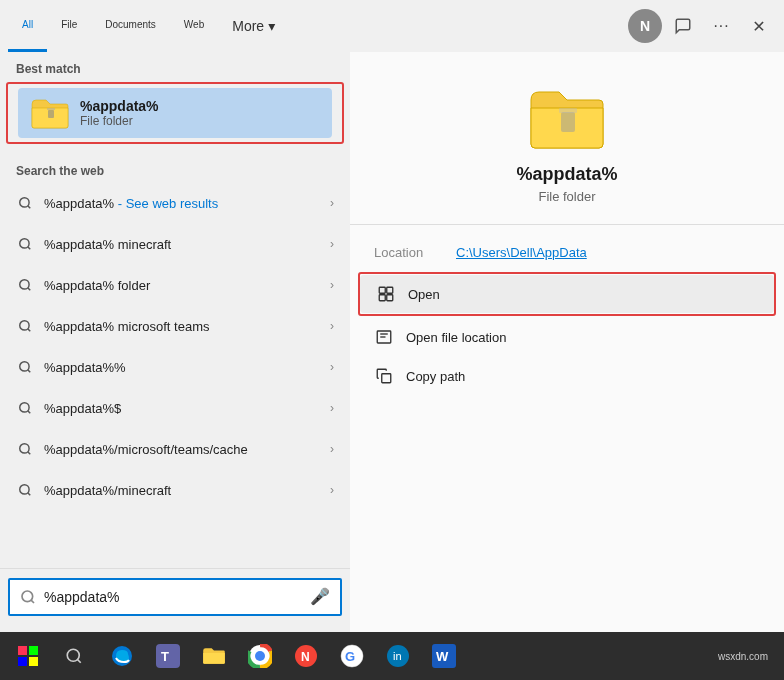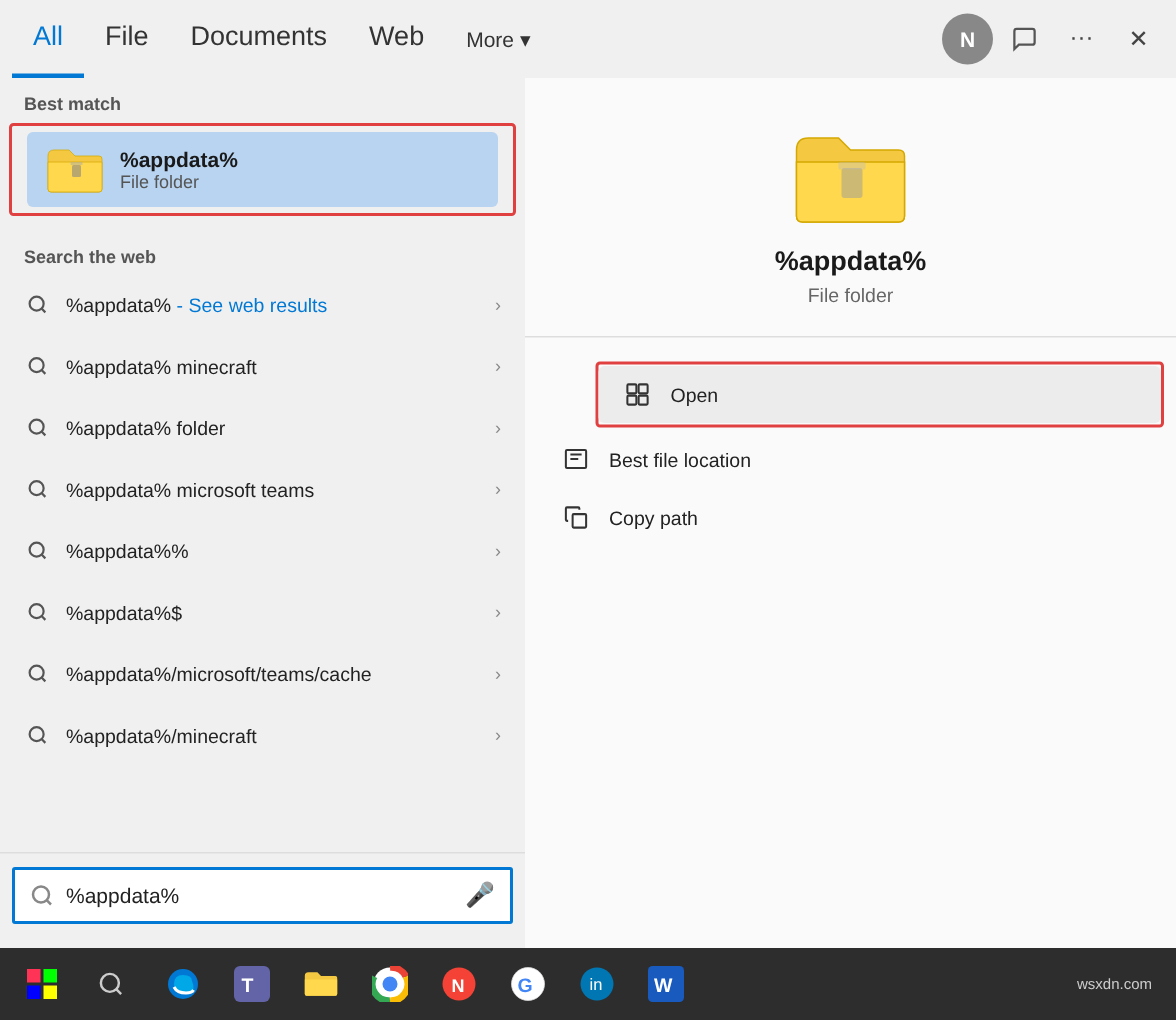--- a/index.html
+++ b/index.html
@@ -30,21 +30,21 @@
       padding: 0 8px;
       border-bottom: none;
       flex-shrink: 0;
     }
 
     .nav-tab {
       padding: 0 14px;
       height: 52px;
       display: flex;
       align-items: center;
-      font-size: 18px;
+      font-size: 10px;
       color: #333;
       cursor: pointer;
       border-bottom: 3px solid transparent;
       position: relative;
     }
     .nav-tab.active {
       border-bottom: 3px solid #0078d4;
       color: #0078d4;
     }
 
@@ -552,24 +552,28 @@
             <rect x="34" y="30" width="14" height="20" rx="2" fill="#999" opacity="0.5"></rect>
             <rect x="32" y="26" width="18" height="5" rx="1" fill="#bbb" opacity="0.4"></rect>
           </svg>
         </div>
 
         <div class="result-title">%appdata%</div>
         <div class="result-subtitle">File folder</div>
 
         <div class="divider"></div>
 
+        <div class="meta-row">
+          <span class="meta-label">Location</span>
+          <span class="meta-value">C:\Users\Dell\AppData</span>
+        </div>
 
         <div class="actions-section">
 
-          <div style="border: 2px solid #e04040; border-radius: 3px; margin-bottom: 2px; margin-left: 39px;">
+          <div style="border: 2px solid #e04040; border-radius: 3px; margin-bottom: 2px;">
             <div class="action-item highlighted">
               <div class="action-icon">
                 <svg width="18" height="18" viewBox="0 0 24 24" fill="none" stroke="#333" stroke-width="1.8">
                   <rect x="3" y="3" width="8" height="8" rx="1"></rect>
                   <rect x="13" y="3" width="8" height="8" rx="1"></rect>
                   <rect x="3" y="13" width="8" height="8" rx="1"></rect>
                   <rect x="13" y="13" width="8" height="8" rx="1"></rect>
                 </svg>
               </div>
               <span>Open</span>
@@ -577,21 +581,21 @@
           </div>
 
           <div class="action-item">
             <div class="action-icon">
               <svg width="18" height="18" viewBox="0 0 24 24" fill="none" stroke="#333" stroke-width="1.8">
                 <rect x="3" y="4" width="18" height="16" rx="1"></rect>
                 <path d="M7 8 L17 8"></path>
                 <path d="M7 12 L14 12"></path>
               </svg>
             </div>
-            <span>Best file location</span>
+            <span>Open file location</span>
           </div>
 
           <div class="action-item">
             <div class="action-icon">
               <svg width="18" height="18" viewBox="0 0 24 24" fill="none" stroke="#333" stroke-width="1.8">
                 <rect x="9" y="9" width="12" height="12" rx="1"></rect>
                 <path d="M5 15H4a1 1 0 0 1-1-1V4a1 1 0 0 1 1-1h10a1 1 0 0 1 1 1v1"></path>
               </svg>
             </div>
             <span>Copy path</span>

